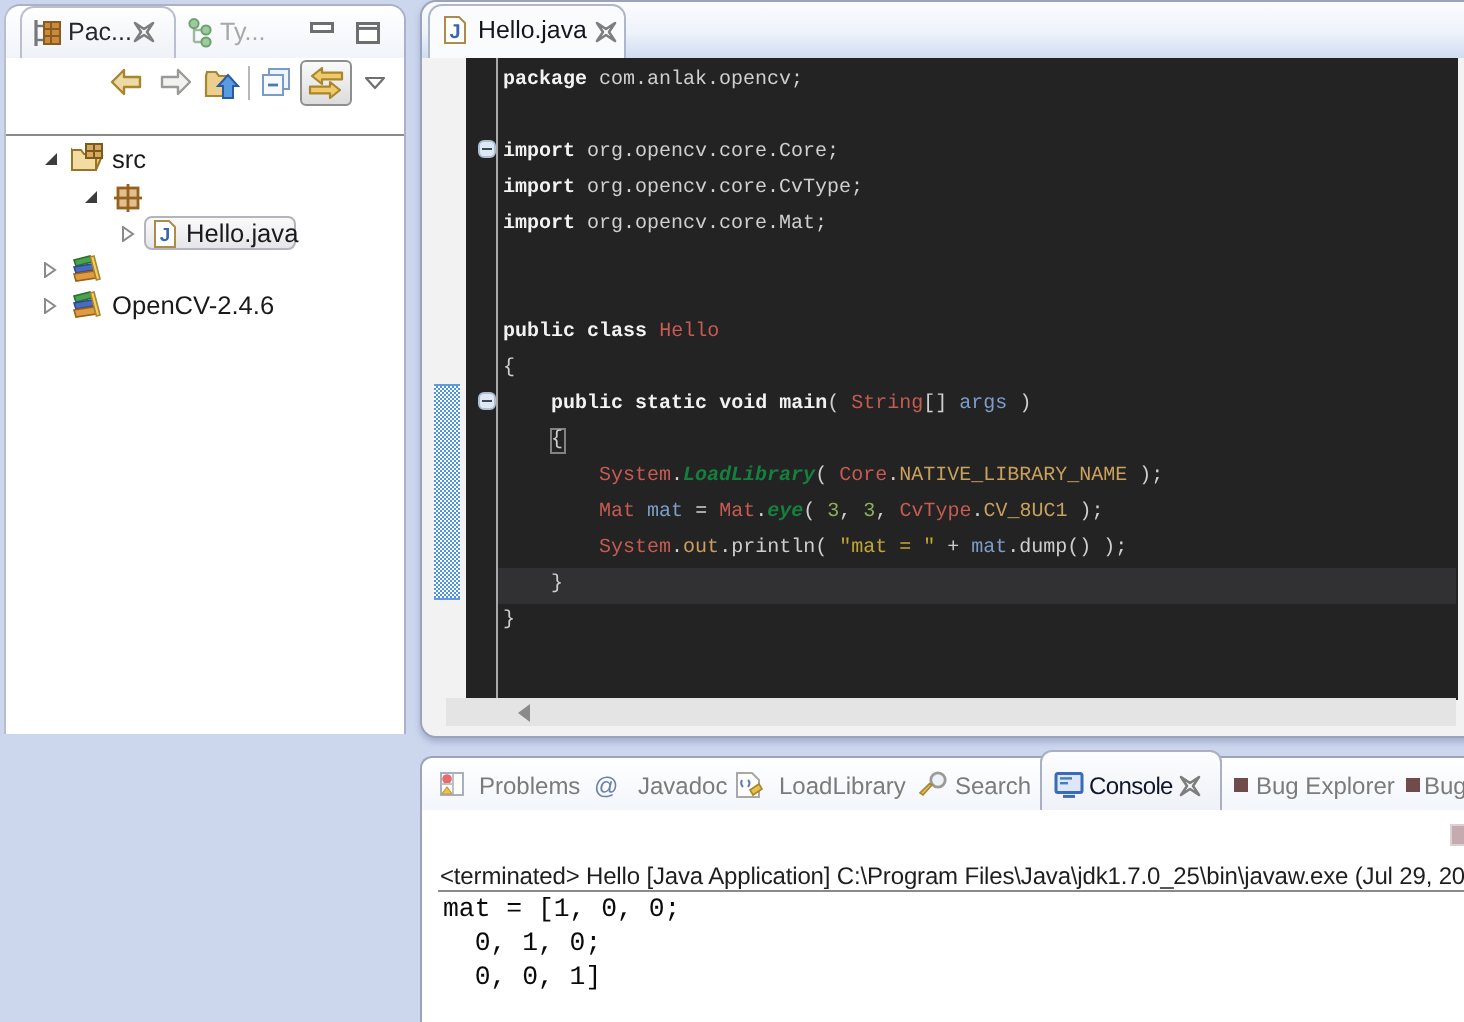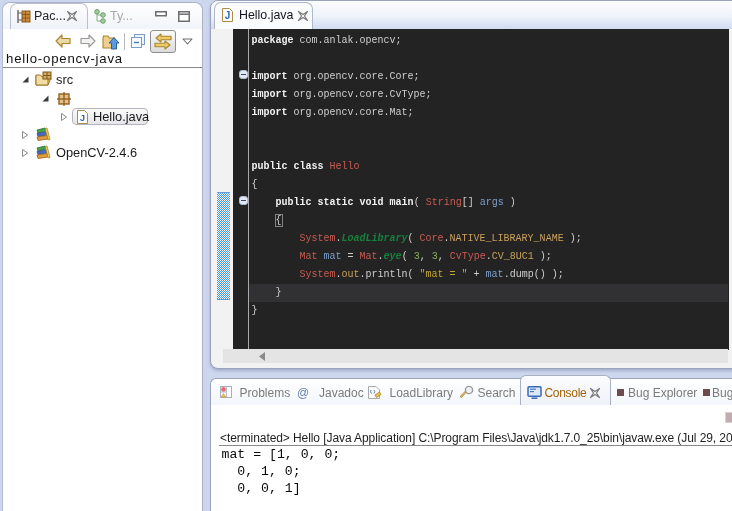--- a/index.html
+++ b/index.html
@@ -2,21 +2,21 @@
 <html><head>
 <meta charset="utf-8">
 <style>
   * { margin:0; padding:0; box-sizing:border-box; }
   html,body { width:732px; height:511px; overflow:hidden; }
   body { background:#ccd7ee; font-family:"Liberation Sans", sans-serif; position:relative; }
   .abs { position:absolute; }
   svg { display:block; }
 
   
-  #leftpanel { left:2px; top:2px; width:201px; height:509px;
+  #leftpanel { left:2px; top:2px; width:201px; height:365px;
     background:#ffffff; border:1px solid #a9b2c8; border-left-color:#b6bed2;
     border-radius:8px 8px 0 0; border-bottom:none; }
   #lp-tabbar { left:0; top:0; width:199px; height:26px;
     background:linear-gradient(#ffffff,#f1f4fa); border-radius:8px 8px 0 0; }
   #lp-tab1 { left:7px; top:0px; width:78px; height:26px;
     border:1px solid #b9bfce; border-bottom:none; border-radius:7px 7px 0 0;
     background:linear-gradient(#fefefe,#eef1f7); }
   .tabtxt { font-size:12.5px; color:#26262e; }
 
   
@@ -125,21 +125,20 @@
     <div class="abs" style="left:147px;top:1px;width:26px;height:23px;border:1px solid #8e8e8e;border-radius:3px;background:linear-gradient(#fafafa,#dcdcdc);"></div>
     <svg class="abs" style="left:150px;top:4px;" width="20" height="17" viewBox="0 0 20 17">
       <path d="M8 1 L3 5 L8 9 L8 6.7 L18 6.7 L18 3.3 L8 3.3 Z" fill="#f0c969" stroke="#a8862e" stroke-width="1.1" stroke-linejoin="round"></path>
       <path d="M12 8 L17 12 L12 16 L12 13.7 L2 13.7 L2 10.3 L12 10.3 Z" fill="#f0c969" stroke="#a8862e" stroke-width="1.1" stroke-linejoin="round"></path>
     </svg>
     <svg class="abs" style="left:179px;top:9px;" width="11" height="7" viewBox="0 0 11 7">
       <path d="M1 1 L10 1 L5.5 6 Z" fill="#fcfcfc" stroke="#6e6e6e" stroke-width="1.1" stroke-linejoin="round"></path>
     </svg>
   </div>
 
-  <div class="abs" style="left:3px;top:48px;font-size:13.2px;letter-spacing:0.8px;color:#111;">hello-opencv-java</div>
   <div class="abs" style="left:0px;top:64px;width:199px;height:1px;background:#8a8a8a;"></div>
 
   <div id="tree" class="abs" style="left:0;top:65px;width:200px;height:120px;font-size:12.8px;color:#1a1a1a;overflow:hidden;">
 
     <svg class="abs" style="left:19px;top:8px;" width="7" height="7" viewBox="0 0 7 7">
       <path d="M6.5 0.5 L6.5 6.5 L0.5 6.5 Z" fill="#3c3c3c"></path>
     </svg>
     <svg class="abs" style="left:32px;top:3px;" width="17" height="15" viewBox="0 0 17 15">
       <path d="M1 4 L1 14 L13 14 L16 7 L4 7 Z" fill="#e9c77c" stroke="#9a7426" stroke-width="1"></path>
       <path d="M1 4 L1 14 L13 14 L13 6 L7 6 L5.5 4 Z" fill="#f3dca2" stroke="#9a7426" stroke-width="1"></path>
@@ -259,21 +258,21 @@
     <path d="M7 7.5 L2.5 12.5 L1 11.5 L5.8 6.8 Z" fill="#e0bc62" stroke="#a8862e" stroke-width="0.8"></path>
   </svg>
   <div class="abs bttxt" style="left:266.5px;top:7px;">Search</div>
 
   <svg class="abs" style="left:316px;top:7px;" width="15" height="13" viewBox="0 0 15 13">
     <rect x="1" y="0.75" width="13" height="9.5" rx="1" fill="#dce8f8" stroke="#3a6ab8" stroke-width="1.5"></rect>
     <line x1="3" y1="3.2" x2="9" y2="3.2" stroke="#4a7ac0" stroke-width="1.2"></line>
     <line x1="3" y1="5.6" x2="7" y2="5.6" stroke="#4a7ac0" stroke-width="1.2"></line>
     <line x1="4.5" y1="12.2" x2="10.5" y2="12.2" stroke="#3a6ab8" stroke-width="1.5"></line>
   </svg>
-  <div class="abs" style="left:333.5px;top:7px;font-size:12px;letter-spacing:-0.3px;color:#a16207;">Console</div>
+  <div class="abs" style="left:333.5px;top:7px;font-size:12px;letter-spacing:-0.3px;color:#0f172a;">Console</div>
   <svg class="abs" style="left:377.5px;top:8px;" width="12" height="12" viewBox="0 0 12 12">
     <path d="M1.5 1.5 L6 4.5 L10.5 1.5 L7.5 6 L10.5 10.5 L6 7.5 L1.5 10.5 L4.5 6 Z" fill="none" stroke="#7e7e7e" stroke-width="1.3" stroke-linejoin="round"></path>
   </svg>
   <div class="abs" style="left:406px;top:10px;width:7px;height:7px;background:#6e4c4c;"></div>
   <div class="abs bttxt" style="left:417px;top:7px;">Bug Explorer</div>
   <div class="abs" style="left:491.5px;top:10px;width:7px;height:7px;background:#6e4c4c;"></div>
   <div class="abs bttxt" style="left:501px;top:7px;">Bug</div>
 
   <div class="abs" style="left:514px;top:33px;width:10px;height:11px;background:#c4abb0;border:1px solid #decfd2;"></div>
 

